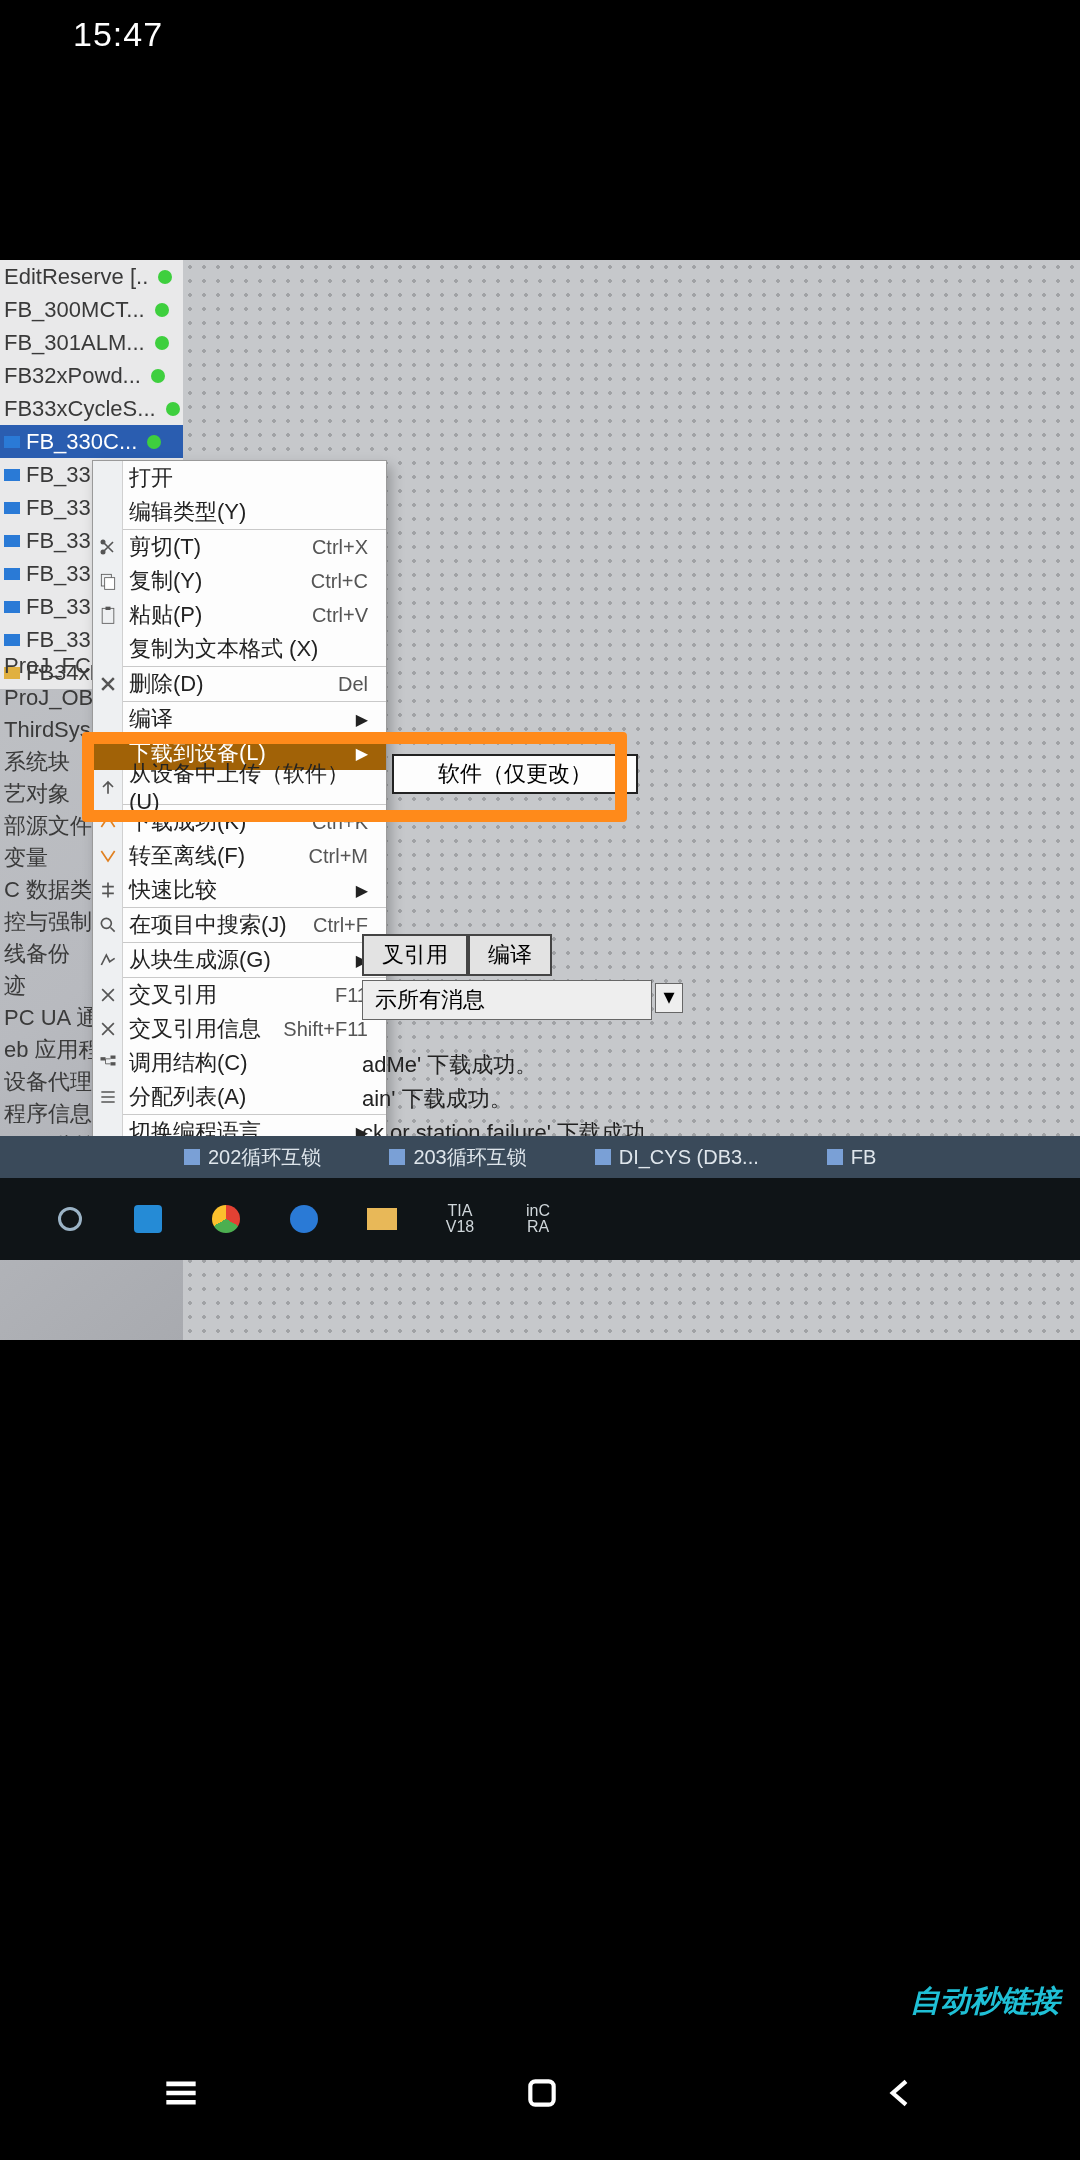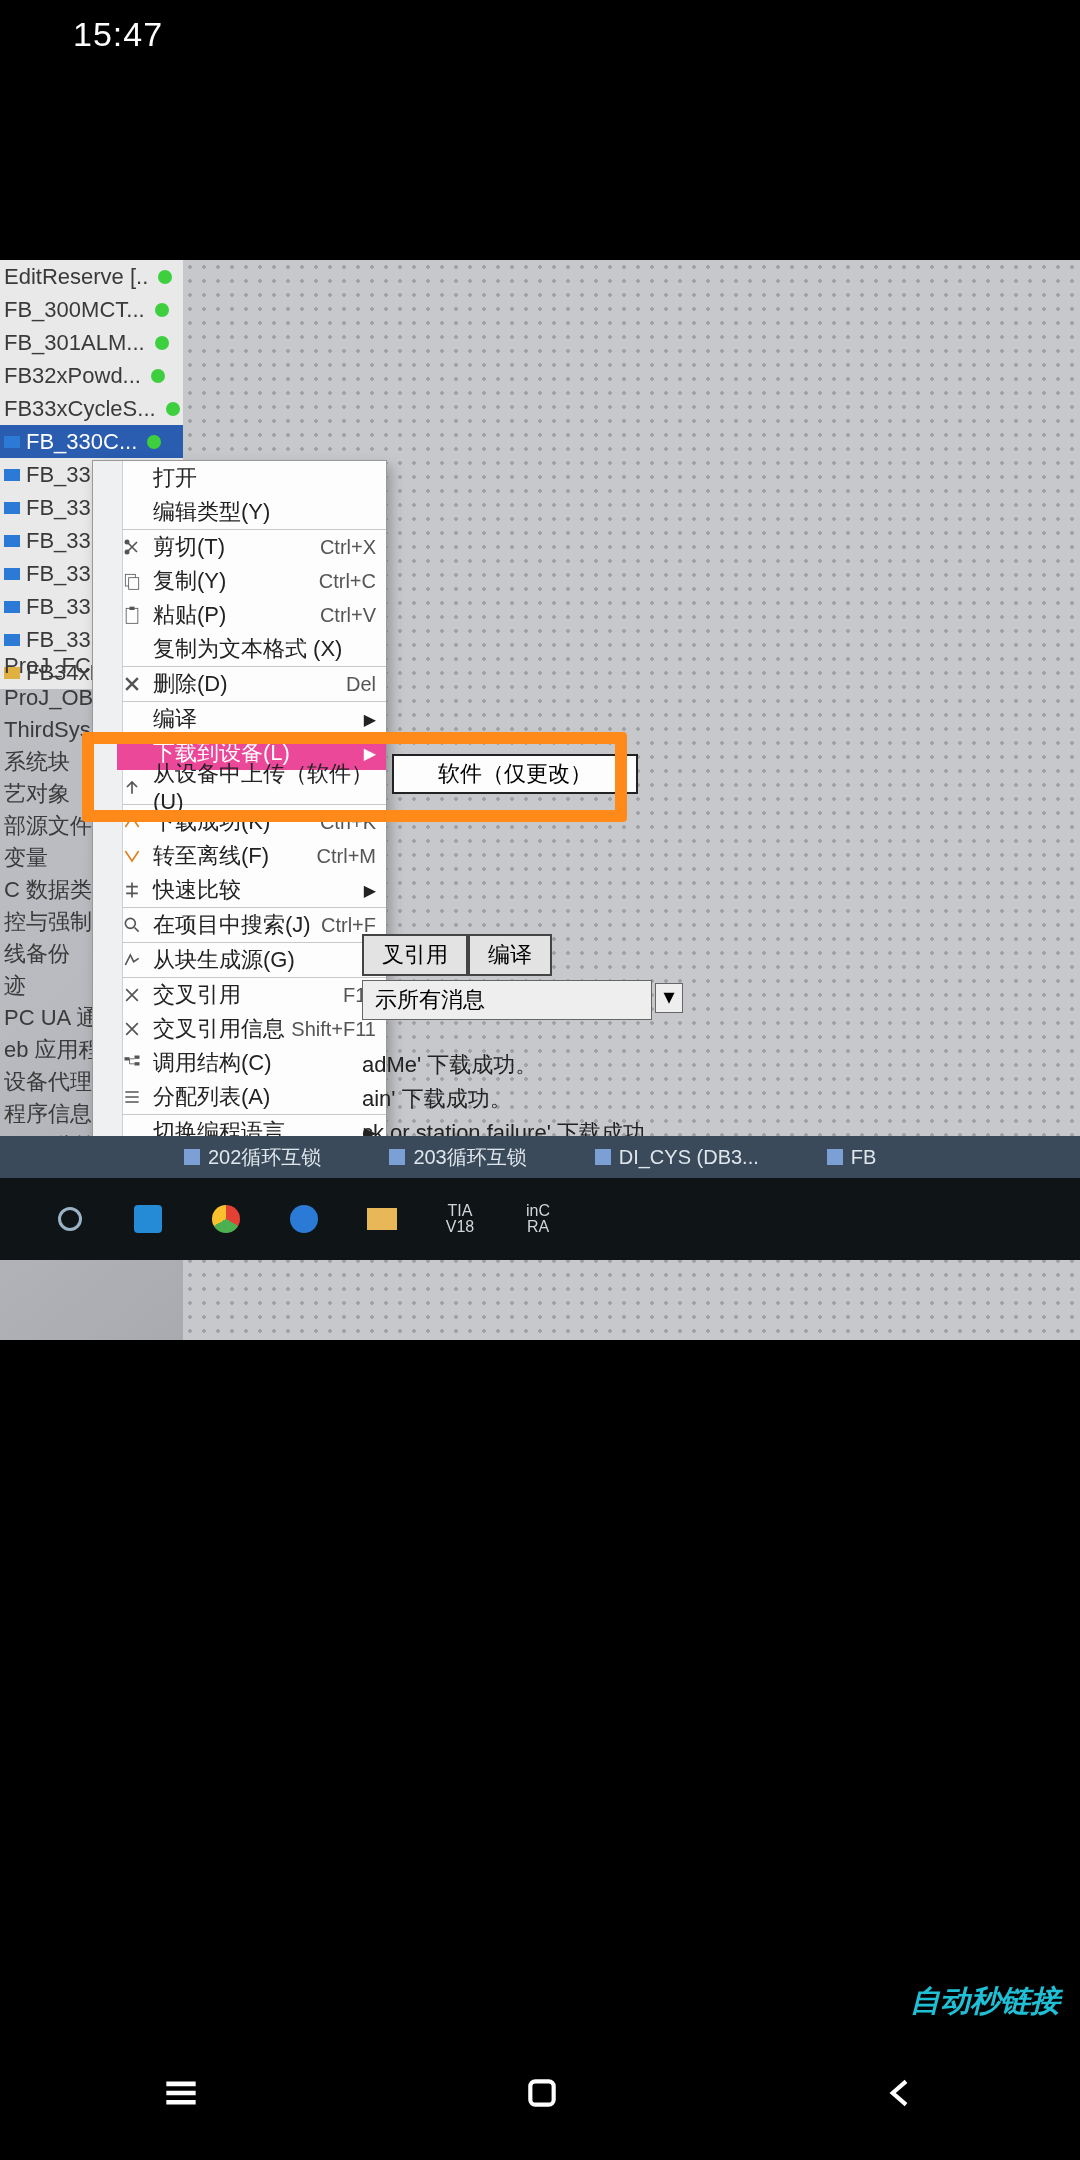--- a/index.html
+++ b/index.html
@@ -25,22 +25,22 @@
   .tree-row.sel { background: #2a5db0; color:#fff;}
   .led { width: 14px; height: 14px; background: #3ecf3e; border-radius: 50%; margin-left: 4px; display:inline-block;}
   .blk { width:16px; height:12px; background:#2a7ad6; display:inline-block;}
   .fld { width:16px; height:12px; background:#e0b040; display:inline-block;}
   .tree2 { position:absolute; left:0; top: 390px; width:117px; font-size:22px; color:#3a3a3a;}
   .tree2 .tree-row{height:32px;}
 
   
   .ctx { position: absolute; left: 92px; top: 200px; width: 295px; background: #fdfdfd; border: 1px solid #9a9a9a; box-shadow: 4px 6px 12px rgba(0,0,0,.25); font-size: 22px; color: #222; }
   .ctx-gutter { position:absolute; left:0; top:0; bottom:0; width:30px; background:#eef0f2; border-right:1px solid #d0d0d0;}
-  .mi { position:relative; display:flex; align-items:center; height:34px; padding-left:36px; padding-right:10px;margin-left:24px;}
-  .mi.sel { background:#ec4899; color:#fff;}
+  .mi { position:relative; display:flex; align-items:center; height:34px; padding-left:36px; padding-right:18px;}
+  .mi.sel { background:#a16207; color:#fff;}
   .mi .sc { margin-left:auto; color:#555; font-size:20px;}
   .mi .arr { margin-left:auto; font-size:16px;}
   .sep { height:1px; background:#c9c9c9; margin-left:30px;}
   .mi svg.ic { position:absolute; left:5px; width:20px; height:20px; fill:#555;}
 
   
   .hl { position:absolute; left:82px; top:472px; width:545px; height:90px; border:12px solid #ff8a1a; border-radius:4px; pointer-events:none;}
 
   
   .submenu { position:absolute; left:392px; top:494px; width:246px; height:40px; background:#fdfdfd; border:2px solid #222; display:flex; align-items:center; justify-content:center; font-size:22px;}

